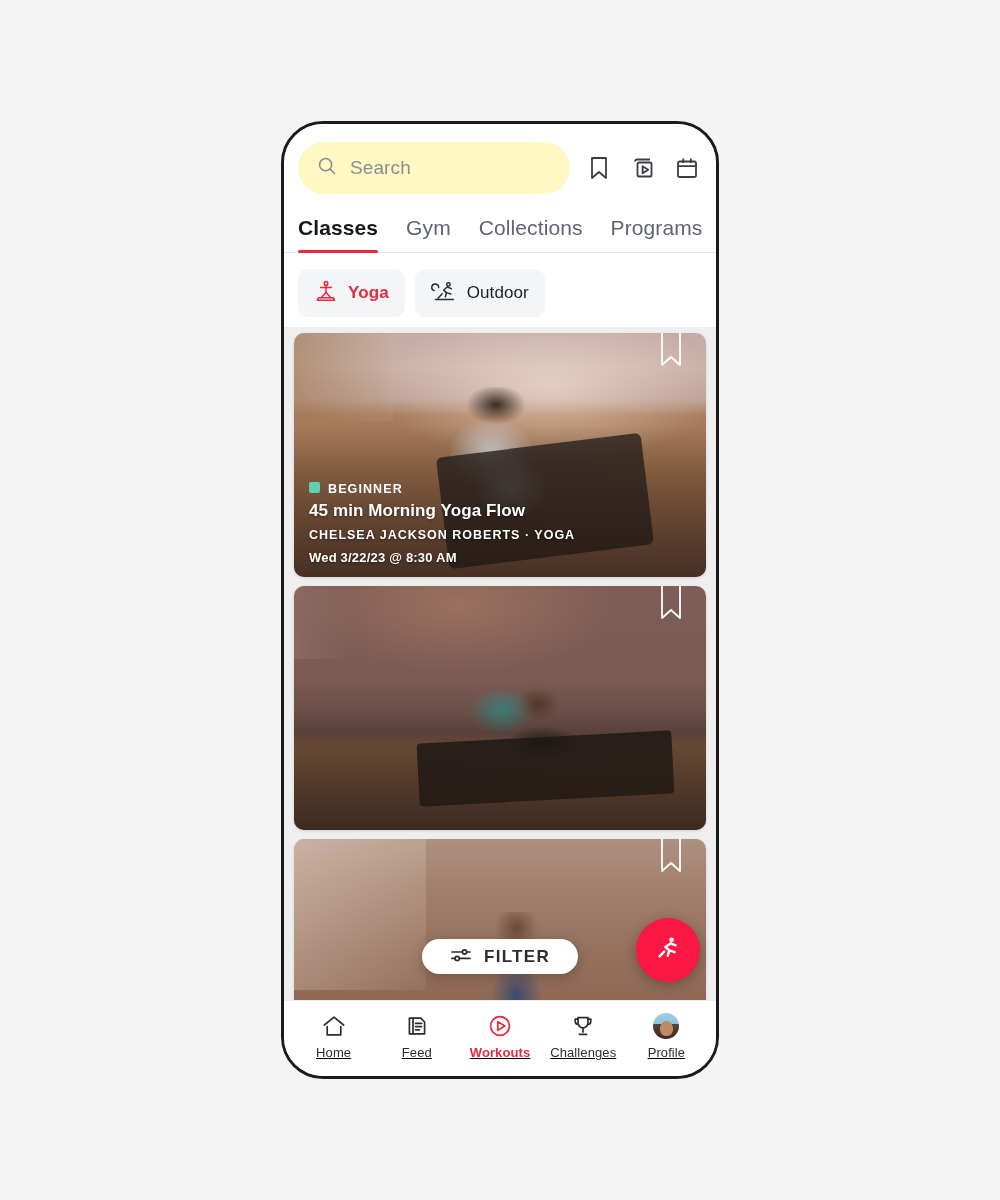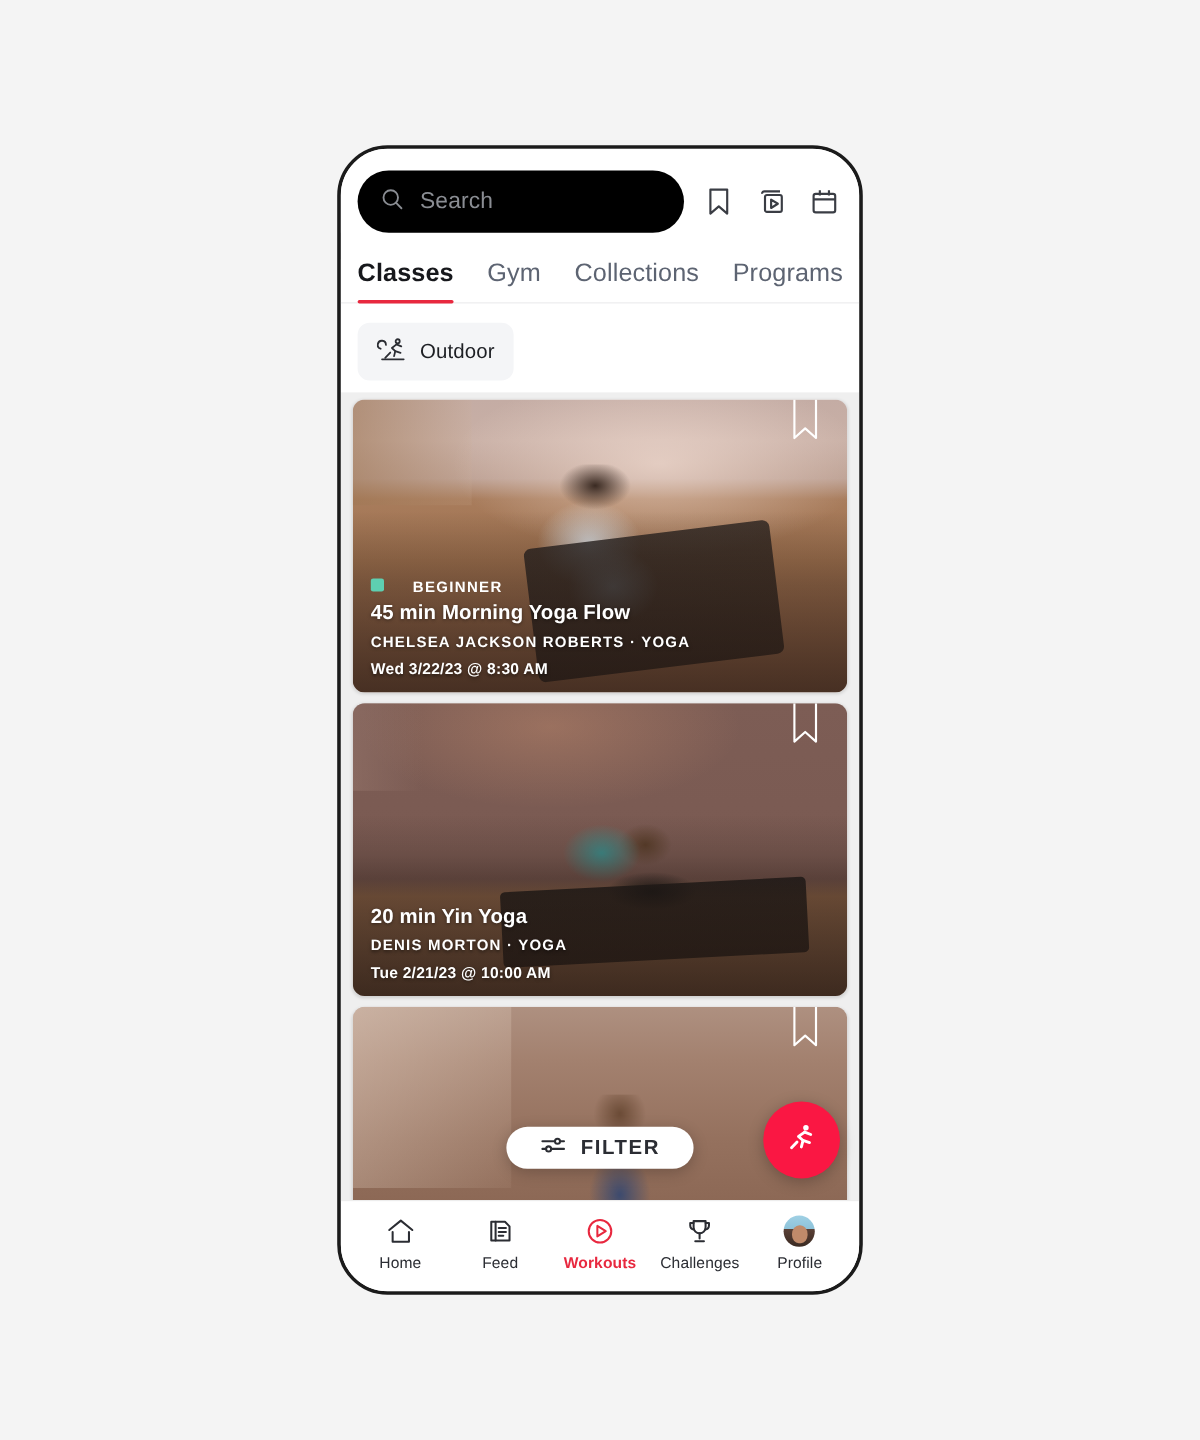--- a/index.html
+++ b/index.html
@@ -34,21 +34,21 @@
     background: #fff;
   }
   .search-row {
     display: flex;
     align-items: center;
     gap: 14px;
   }
   .search-box {
     flex: 1 1 auto;
     height: 52px;
-    background: #000000;
+    background: #fef9c3;
     border-radius: 26px;
     display: flex;
     align-items: center;
     padding: 0 18px;
     gap: 12px;
     min-width: 0;
   }
   .search-box .ph {
     font-size: 19px;
     color: #8a8d93;
@@ -207,21 +207,21 @@
   }
   .bookmark-ribbon {
     position: absolute; top: 0; right: 24px;
     width: 22px; height: 42px;
   }
   .card-meta {
     position: absolute;
     left: 15px; right: 15px; bottom: 12px;
     color: #fff;
   }
-  .badge-row { display: flex; gap: 24px; margin-bottom: 5px; }
+  .badge-row { display: flex; gap: 8px; margin-bottom: 5px; }
   .badge-dot { width: 11px; height: 11px; border-radius: 2px; background: #5ecfb1; }
   .badge-text {
     font-size: 12.5px; font-weight: bold; letter-spacing: 1.1px; color: #fff;
   }
   .card-title {
     font-size: 17px; font-weight: bold; letter-spacing: .1px;
     text-shadow: 0 1px 3px rgba(0,0,0,.45);
     margin-bottom: 7px;
   }
   .card-sub {
@@ -270,20 +270,21 @@
     align-items: center;
     padding: 0 8px 4px 8px;
     border-top: 1px solid #ededed;
   }
   .nav-item {
     flex: 1 1 0;
     display: flex;
     flex-direction: column;
     align-items: center;
     gap: 6px;
+    text-decoration: underline;
   }
   .nav-label { font-size: 13px; color: #2b2d33; letter-spacing: .1px; }
   .nav-item.active .nav-label { color: #e8283f; font-weight: bold; }
   .nav-ico { height: 26px; display: flex; align-items: center; justify-content: center; }
   .avatar {
     width: 26px; height: 26px; border-radius: 50%;
     overflow: hidden;
     background: linear-gradient(to bottom, #9fd0e4 0%, #8ec3da 42%, #5a4036 43%, #3a2a22 100%);
     position: relative;
   }
@@ -349,20 +350,32 @@
         <span>Collections</span>
       </div>
       <div class="tab">
         <span>Programs</span>
       </div>
     </div>
 
     <div class="chips">
 
 
+      <div class="chip sel">
+        <span>
+          <svg width="24" height="24" viewBox="0 0 24 24" fill="none" stroke="#e8283f" stroke-width="1.5" stroke-linecap="round" stroke-linejoin="round">
+            <circle cx="12" cy="4.4" r="1.8"></circle>
+            <line x1="12" y1="6.4" x2="12" y2="13.4"></line>
+            <line x1="6.6" y1="8.6" x2="17.4" y2="8.6"></line>
+            <path d="M12 13.4 7.4 18.6M12 13.4l4.6 5.2"></path>
+            <path d="M4.6 18.8h14.8l1.2 2.4H3.4z"></path>
+          </svg>
+        </span>
+        <span class="chip-label">Yoga</span>
+      </div>
 
       <div class="chip">
         <span>
           <svg width="26" height="24" viewBox="0 0 26 24" fill="none" stroke="#2b2d33" stroke-width="1.5" stroke-linecap="round" stroke-linejoin="round">
             <path d="M3.2 11.6a3.4 3.4 0 1 1 4.4-3.2"></path>
             <circle cx="17.4" cy="5.4" r="1.7"></circle>
             <path d="M16.4 8 12.6 11l2.8 2.6-1 4.2"></path>
             <path d="M15.4 13.6 19.8 15M16.4 8l4 1.6"></path>
             <path d="M11.2 14.8 7 19.2"></path>
             <line x1="4.4" y1="20.4" x2="22.4" y2="20.4"></line>
@@ -398,25 +411,20 @@
       <div class="card">
         <div class="card-img scene2">
           <div class="figure2"></div>
         </div>
         <div class="card-scrim"></div>
         <div class="bookmark-ribbon">
           <svg width="22" height="42" viewBox="0 0 22 42" fill="none" stroke="#ffffff" stroke-width="1.8" stroke-linejoin="round">
             <path d="M2 -2h18v34l-9-8-9 8z"></path>
           </svg>
         </div>
-        <div class="card-meta">
-          <div class="card-title">20 min Yin Yoga</div>
-          <div class="card-sub">DENIS MORTON  ·  YOGA</div>
-          <div class="card-time">Tue 2/21/23 @ 10:00 AM</div>
-        </div>
       </div>
 
       <div class="card">
         <div class="card-img scene3">
           <div class="figure3"></div>
         </div>
         <div class="bookmark-ribbon">
           <svg width="22" height="42" viewBox="0 0 22 42" fill="none" stroke="#ffffff" stroke-width="1.8" stroke-linejoin="round">
             <path d="M2 -2h18v34l-9-8-9 8z"></path>
           </svg>

